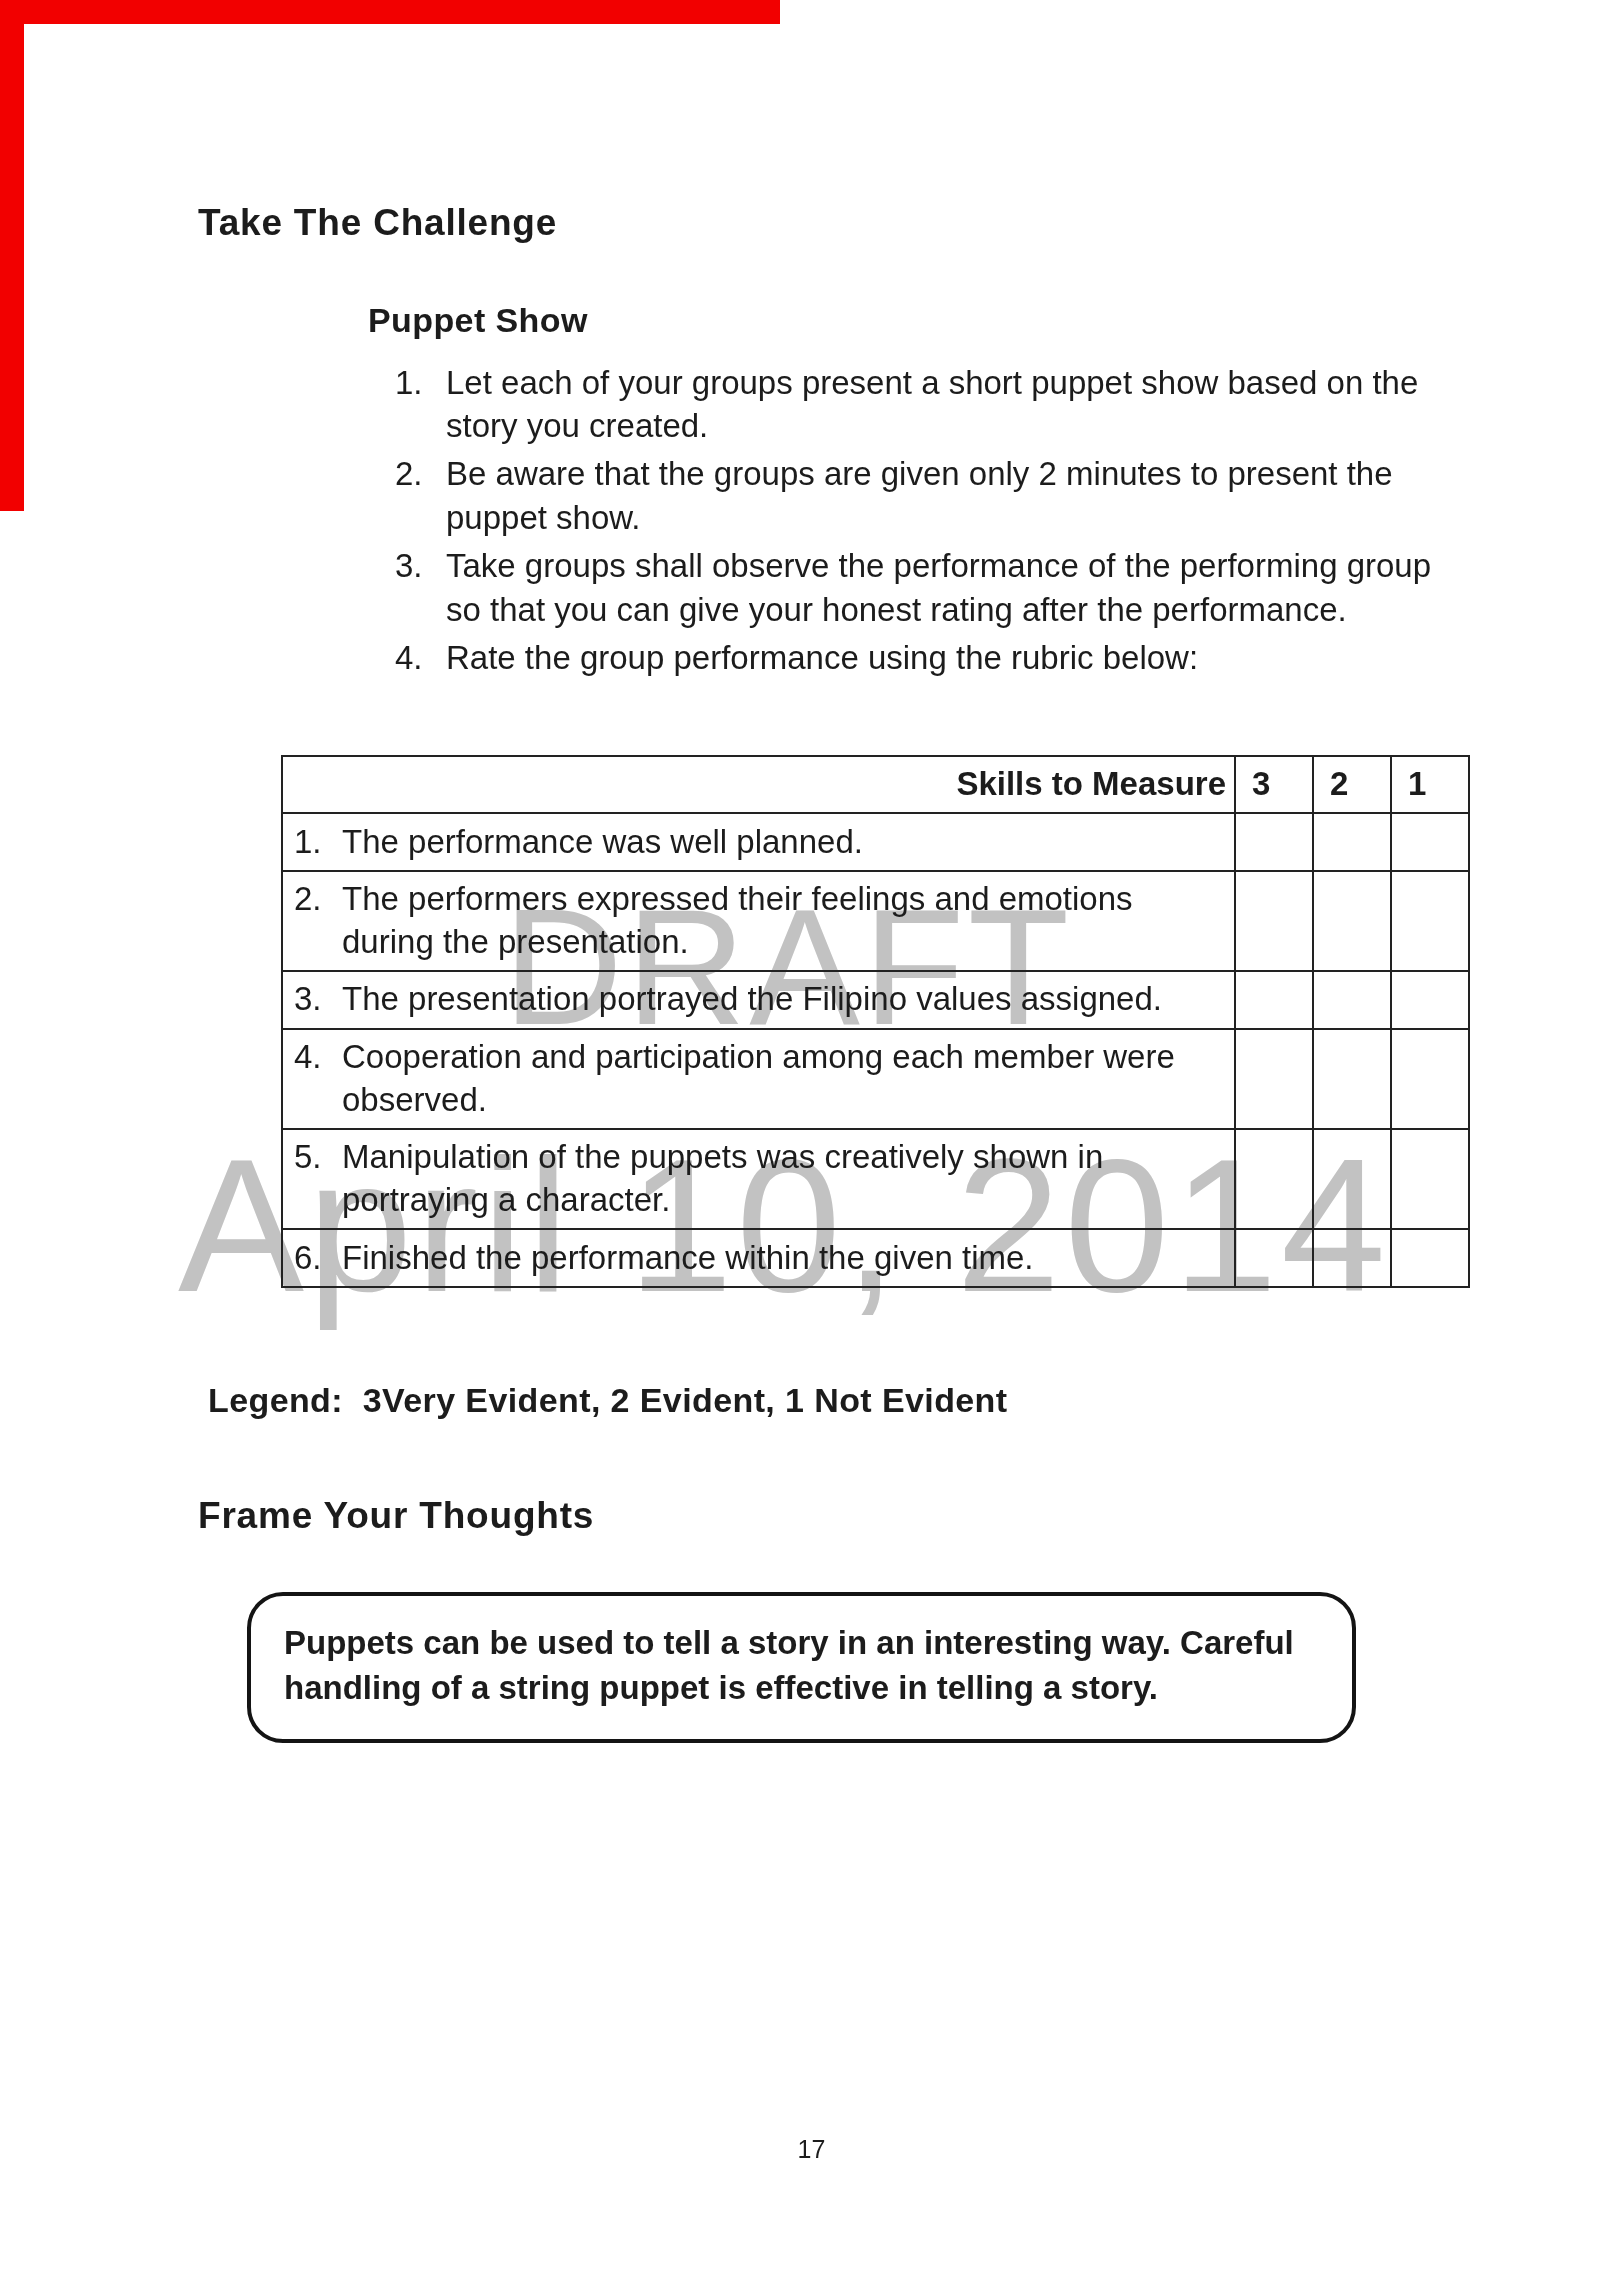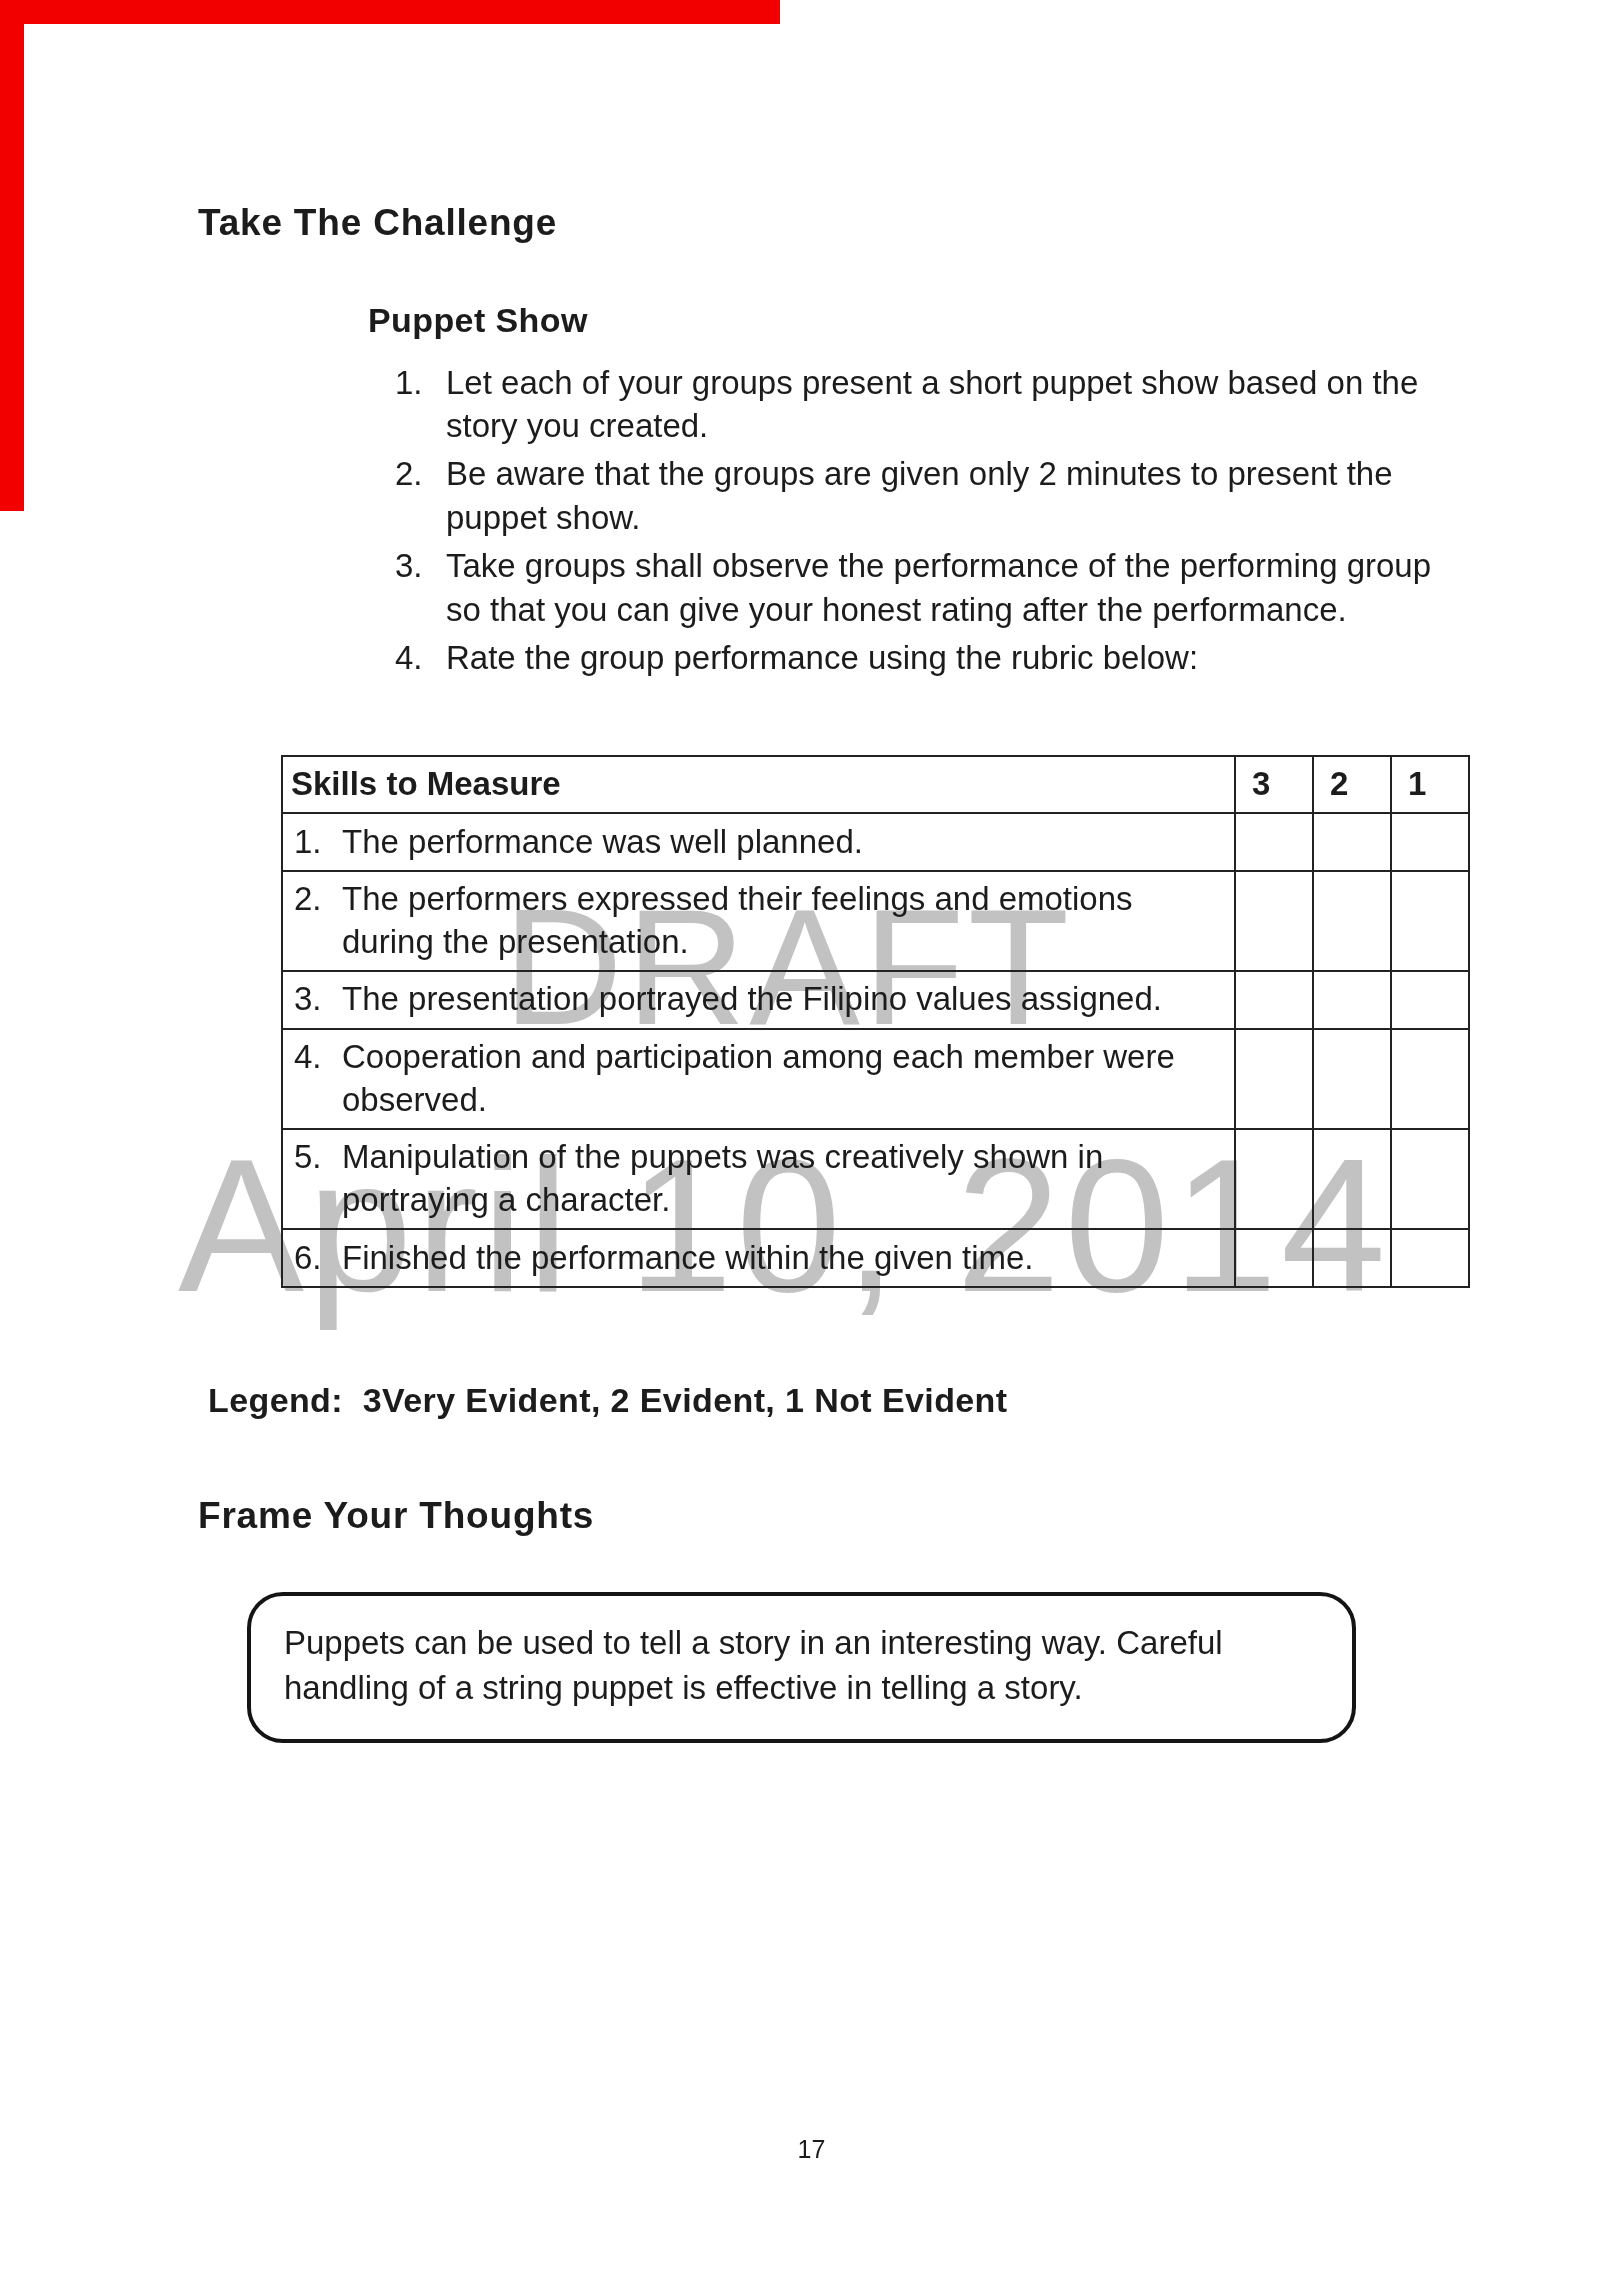--- a/index.html
+++ b/index.html
@@ -66,21 +66,21 @@
     width: 1189px;
     border-collapse: collapse;
     font-size: 33px;
     line-height: 1.3;
     background: transparent;
   }
   table.rubric th, table.rubric td {
     border: 2.4px solid #222222;
     background: transparent;
   }
-  th.skills-header { text-align: left; font-weight: bold; padding: 6.3px 8px; }
+  th.skills-header { text-align: right; font-weight: bold; padding: 6.3px 8px; }
   th.rate-header   { width: 78px; text-align: left; font-weight: bold; padding: 6.3px 0 6.3px 16px; }
   td.skill-cell    { padding: 6.3px 11px; }
   td.skill-cell .cellflex { display: flex; }
   td.skill-cell .num { flex: none; width: 48px; }
   td.skill-cell .txt { flex: 1; }
   td.rate-cell { width: 78px; }
 
   .legend {
     margin: 93px 0 0 208px;
     font-size: 34px;
@@ -97,20 +97,21 @@
   }
 
   .thought-box {
     margin: 55px 0 0 247px;
     width: 1109px;
     border: 4.8px solid #141414;
     border-radius: 36px;
     padding: 24px 33px 28.5px 33px;
     font-size: 33px;
     line-height: 1.38;
+    font-weight: bold;
   }
 
   .page-number {
     position: absolute;
     left: 0;
     right: 0;
     top: 2135px;
     text-align: center;
     font-size: 25px;
     z-index: 2;

